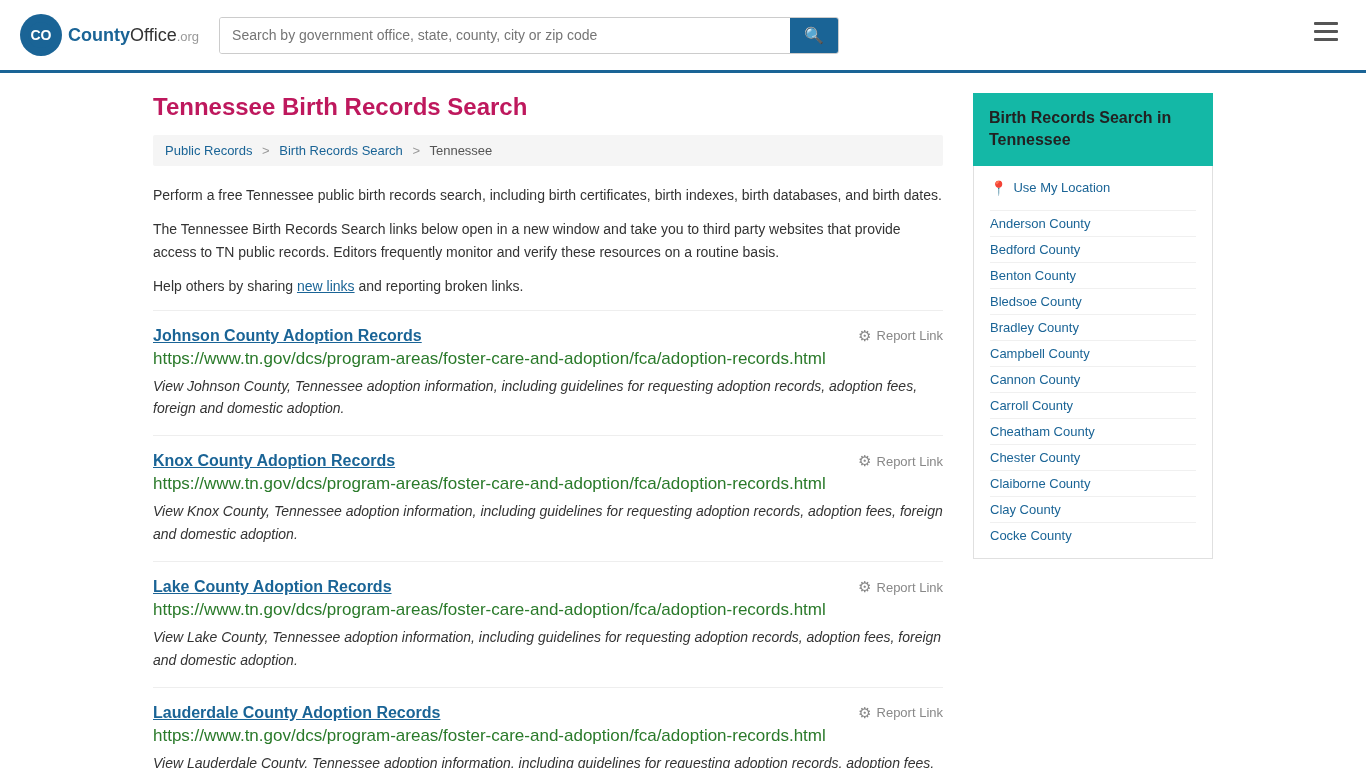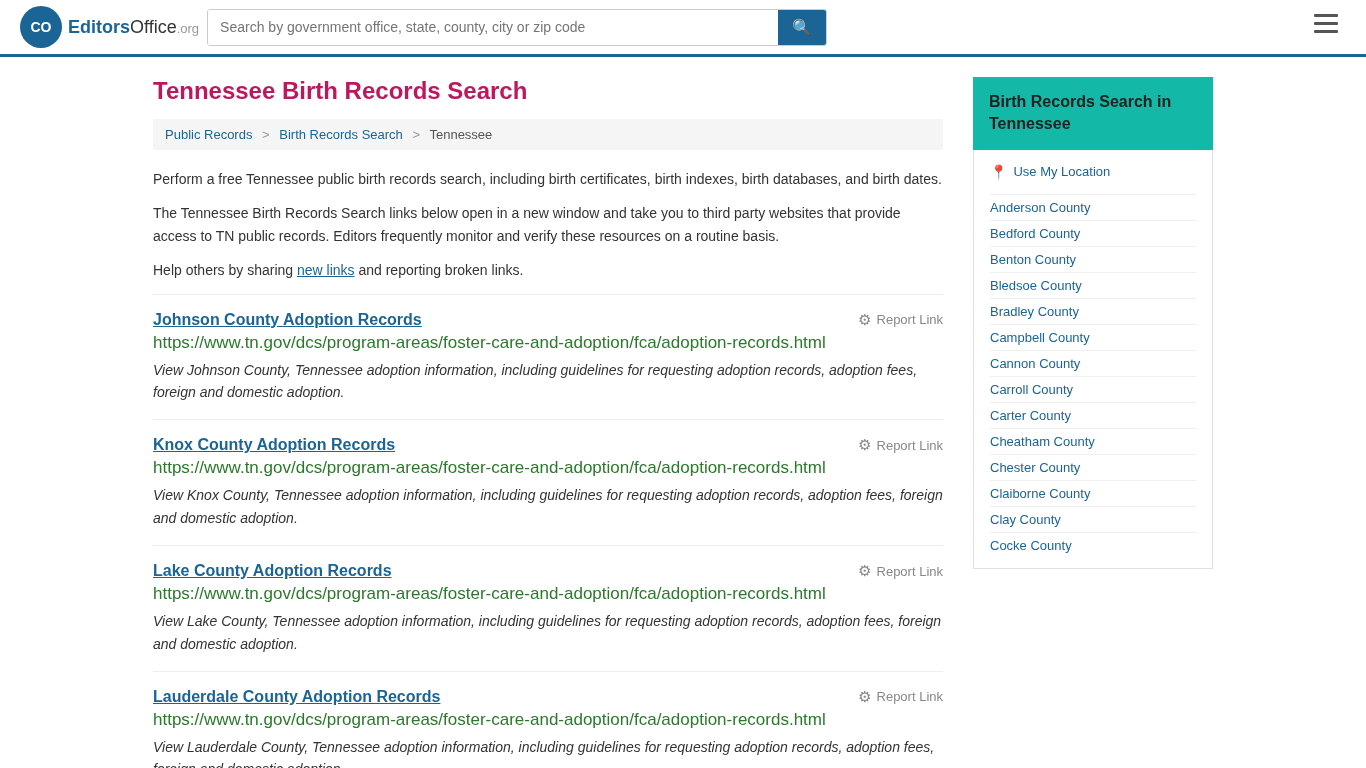--- a/index.html
+++ b/index.html
@@ -2,24 +2,24 @@
 <html><head>
   <meta charset="utf-8">
   <style>
     * { box-sizing: border-box; margin: 0; padding: 0; }
     body { font-family: Arial, sans-serif; font-size: 14px; color: #333; background: #fff; }
 
     
     #header {
       display: flex;
       align-items: center;
-      padding: 6px 20px;
+      padding: 14px 20px;
       background: #fff;
       border-bottom: 3px solid #1a6496;
-      gap: 8px;
+      gap: 20px;
     }
     #logo-area {
       display: flex;
       align-items: center;
       gap: 6px;
       text-decoration: none;
     }
     #logo-circle {
       width: 42px;
       height: 42px;
@@ -210,21 +210,21 @@
 
 <div id="header">
   <a id="logo-area" href="#">
     <div id="logo-circle">
       <svg width="28" height="28" viewBox="0 0 28 28">
         <circle cx="14" cy="14" r="13" fill="#1a6496"></circle>
         <text x="14" y="19" text-anchor="middle" font-size="14" fill="white" font-family="Arial" font-weight="bold">CO</text>
       </svg>
     </div>
     <div>
-      <span style="font-size:18px;font-weight:bold;color:#1a6496;">Editors</span><span style="font-size:18px;color:#333;">Office</span><span style="font-size:13px;color:#999;">.org</span>
+      <span style="font-size:18px;font-weight:bold;color:#1a6496;">County</span><span style="font-size:18px;color:#333;">Office</span><span style="font-size:13px;color:#999;">.org</span>
     </div>
   </a>
 
   <div id="search-bar">
     <input id="search-input" type="text" placeholder="Search by government office, state, county, city or zip code" style="">
     <button id="search-btn">🔍</button>
   </div>
 
   <button id="menu-btn">
     <svg width="24" height="20" viewBox="0 0 24 20">
@@ -311,21 +311,20 @@
       </a>
       <div id="county-list">
           <a class="sidebar-county" href="#">Anderson County</a>
           <a class="sidebar-county" href="#">Bedford County</a>
           <a class="sidebar-county" href="#">Benton County</a>
           <a class="sidebar-county" href="#">Bledsoe County</a>
           <a class="sidebar-county" href="#">Bradley County</a>
           <a class="sidebar-county" href="#">Campbell County</a>
           <a class="sidebar-county" href="#">Cannon County</a>
           <a class="sidebar-county" href="#">Carroll County</a>
-          <a class="sidebar-county" href="#">Carter County</a>
           <a class="sidebar-county" href="#">Cheatham County</a>
           <a class="sidebar-county" href="#">Chester County</a>
           <a class="sidebar-county" href="#">Claiborne County</a>
           <a class="sidebar-county" href="#">Clay County</a>
           <a class="sidebar-county" href="#">Cocke County</a>
         </div>
     </div>
   </div>
 
 </div>

